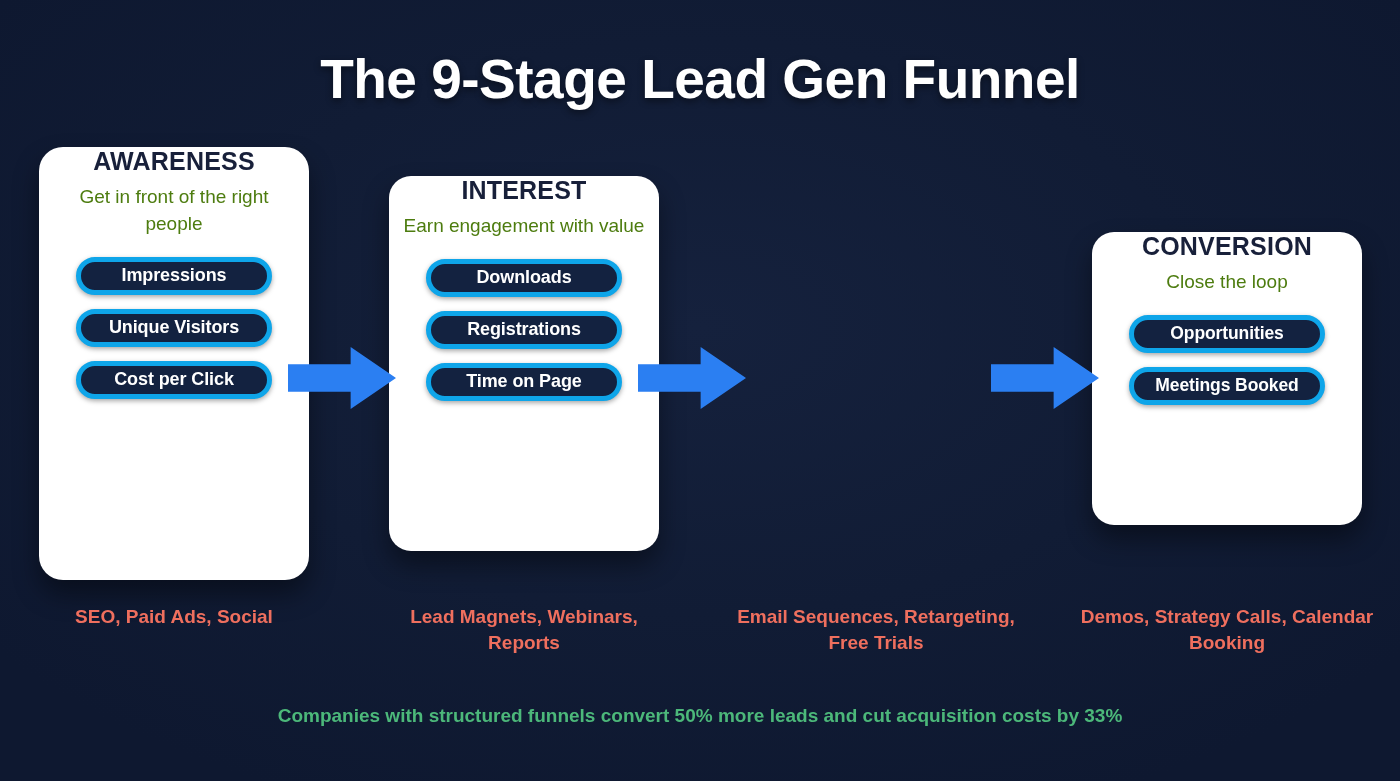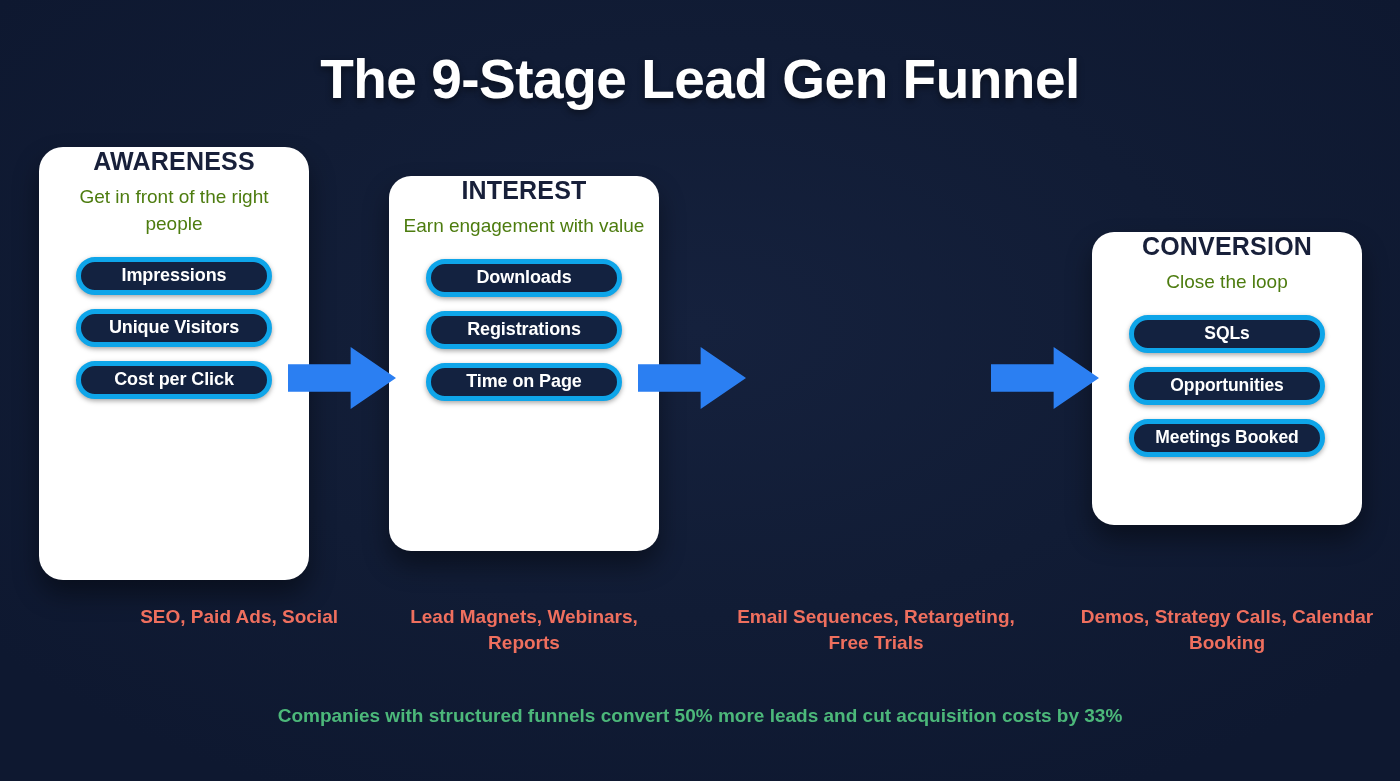--- a/index.html
+++ b/index.html
@@ -126,21 +126,21 @@
   .caption {
     position: absolute;
     top: 604px;
     width: 300px;
     text-align: center;
     font-size: 19px;
     font-weight: bold;
     line-height: 1.38;
     color: #ef6f5e;
   }
-  .caption.c1 { left: 38px; text-align: right; }
+  .caption.c1 { left: 24px; }
   .caption.c2 { left: 374px; }
   .caption.c3 { left: 726px; }
   .caption.c4 { left: 1077px; }
 
   
   .footer-note {
     position: absolute;
     top: 703px;
     left: 0;
     width: 1400px;
@@ -176,21 +176,20 @@
       <div class="metric-pill">Registrations</div>
       <div class="metric-pill">Time on Page</div>
     </div>
   </div>
 
 
   <div class="stage-card s4">
     <div class="stage-title">CONVERSION</div>
     <div class="stage-sub">Close the loop</div>
     <div class="metric-list">
-      <div class="metric-pill">SQLs</div>
       <div class="metric-pill">Opportunities</div>
       <div class="metric-pill">Meetings Booked</div>
     </div>
   </div>
 
   <div class="arrow a1"></div>
   <div class="arrow a2"></div>
   <div class="arrow a3"></div>
 
   <div class="caption c1">SEO, Paid Ads, Social</div>

